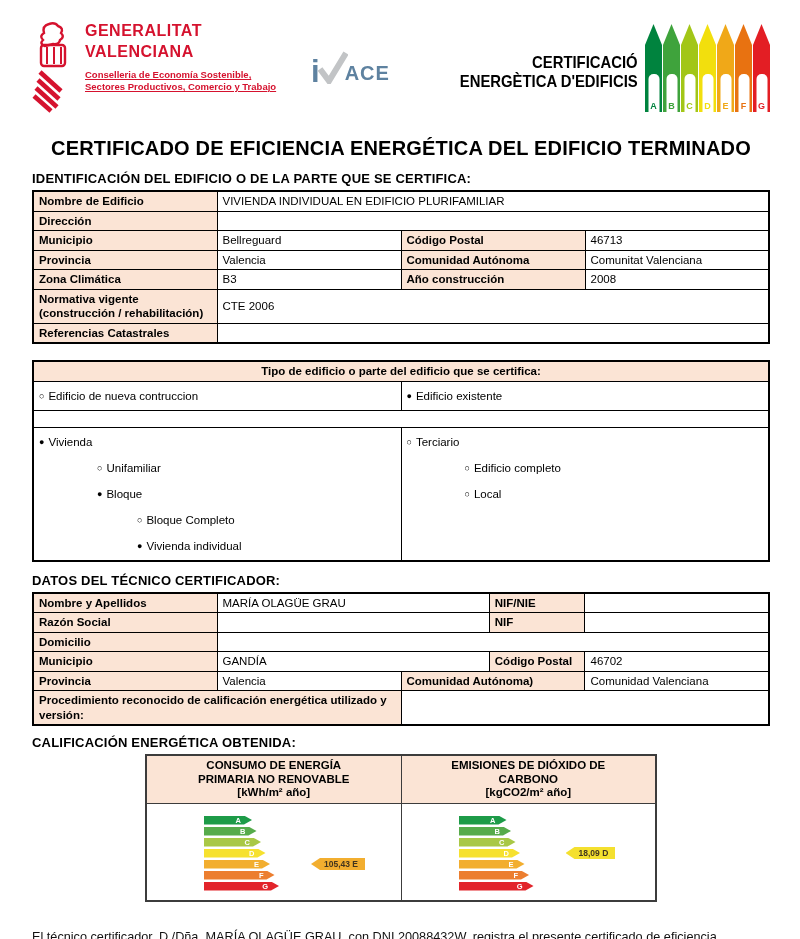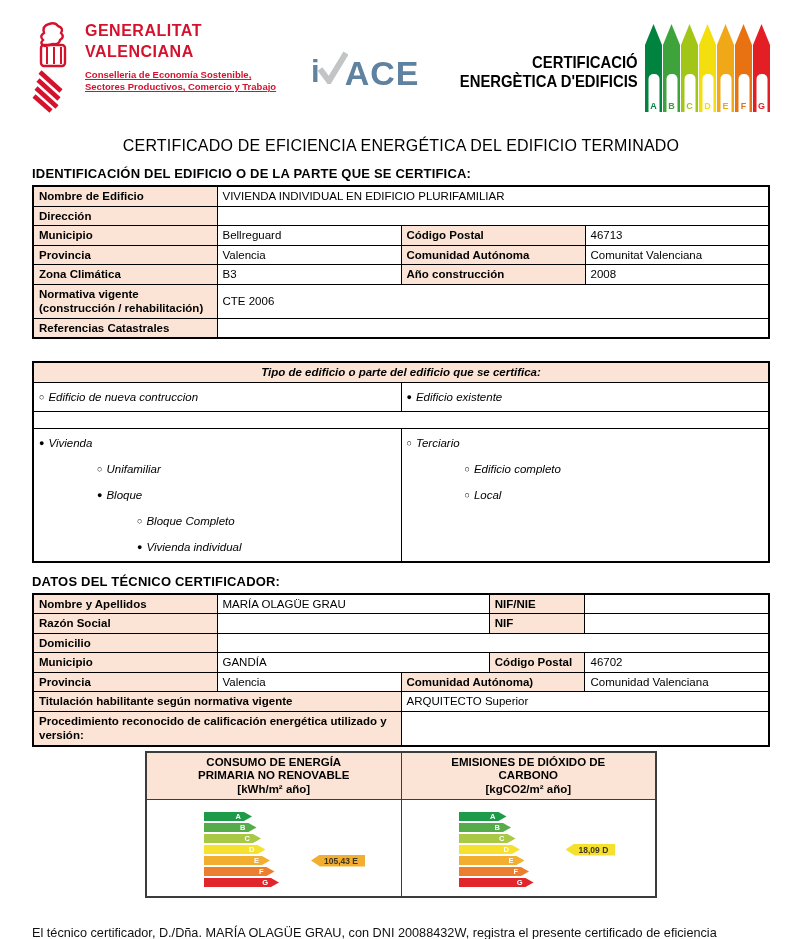--- a/index.html
+++ b/index.html
@@ -8,48 +8,48 @@
 
   
   .header{display:flex;align-items:flex-start;height:102px;}
   .gva{display:flex;}
   .gva-text{margin-left:9px;}
   .gva-name div{font-size:16px;font-weight:800;letter-spacing:.5px;line-height:21px;color:#D5122E;}
   .gva-dept{margin-top:7px;width:200px;font-size:9.5px;font-weight:700;line-height:12px;color:#D5122E;}
   .ivace{margin-left:26px;margin-top:16px;display:flex;align-items:flex-end;color:#5E82A0;}
   .iv-i{font-size:31px;font-weight:700;line-height:26px;}
   .iv-check{margin:0 -3px 1px -2px;}
-  .iv-ace{font-size:34px;font-weight:700;letter-spacing:1px;line-height:24px;margin-top:25px;}
+  .iv-ace{font-size:20px;font-weight:700;letter-spacing:1px;line-height:24px;margin-top:25px;}
   .cert{margin-left:auto;display:flex;align-items:flex-start;}
   .certtxt{margin-top:33px;text-align:right;font-size:16.5px;font-weight:800;line-height:19px;
     transform:scaleX(.9);transform-origin:100% 50%;white-space:nowrap;}
   .arrows{display:flex;gap:1px;margin-left:7px;margin-top:4px;}
   .larrow{width:17px;height:88px;clip-path:polygon(50% 0,100% 24%,100% 100%,0 100%,0 24%);position:relative;}
   .lwin{position:absolute;bottom:0;left:50%;transform:translateX(-50%);width:11px;height:38px;background:#fff;
     border-radius:5px 5px 0 0;display:flex;align-items:flex-end;justify-content:center;}
   .lwin span{font-size:9px;font-weight:800;line-height:11px;}
 
   
-  .doc-title{margin-top:15px;text-align:center;font-size:16px;font-weight:400;letter-spacing:.2px;}
+  .doc-title{margin-top:15px;text-align:center;font-size:20px;font-weight:700;letter-spacing:.2px;}
   .sec-h{margin-top:11px;font-size:13px;font-weight:800;letter-spacing:.2px;}
 
   
   table{border-collapse:collapse;width:100%;table-layout:fixed;margin-top:4px;border:2px solid #000;padding-left:20px;}
   td{border:1px solid #000;padding:2px 5px;font-size:11.5px;line-height:14.5px;vertical-align:top;
      overflow:hidden;}
   td.lbl{background:#FBE4D5;font-weight:700;}
   td.ctr{background:#FBE4D5;font-weight:700;text-align:center;}
   .spacer{height:12px;}
   .opt{line-height:26px;white-space:nowrap;}
   .ind-0{padding-left:2px;}
   .ind-1{padding-left:60px;}
   .ind-2{padding-left:100px;}
   .bul{font-size:9px;margin-right:4px;vertical-align:1px;}
   .tipo-cell{padding:1px 3px;}
-  .mt16{margin-top:22px;font-style:italic;}
+  .mt16{margin-top:16px;}
 
   
   .chart-table{width:512px;margin:4px auto 0 auto;border:2px solid #3c3c3c;}
   .chart-table td{border:1px solid #3c3c3c;}
   .chead{background:#FBE4D5;font-weight:700;text-align:center;font-size:11.5px;line-height:13.5px;padding:3px 2px;}
   .chart-cell{height:96px;padding:0;position:relative;background:#fff;}
   .scale{position:absolute;left:57px;top:12px;}
   .ebar{height:9px;margin-bottom:2px;clip-path:polygon(0 0,calc(100% - 8px) 0,100% 50%,calc(100% - 8px) 100%,0 100%);
     color:#fff;font-size:7.5px;font-weight:800;line-height:9px;text-align:right;}
   .ebar span{display:inline-block;padding-right:11px;}
@@ -259,30 +259,27 @@
       <td class="lbl">Código Postal</td>
       <td>46702</td>
     </tr>
     <tr>
       <td class="lbl">Provincia</td>
       <td>Valencia</td>
       <td colspan="2" class="lbl">Comunidad Autónoma)</td>
       <td>Comunidad Valenciana</td>
     </tr>
     <tr>
-      <td colspan="2" class="lbl">Titulación habilitante según normativa vigente</td>
-      <td colspan="3">ARQUITECTO Superior</td>
-    </tr>
-    <tr>
       <td colspan="2" class="lbl">Procedimiento reconocido de calificación energética utilizado y versión:</td>
       <td colspan="3"></td>
     </tr>
   </tbody>
     </table>
 
+  <div class="sec-h" style="margin-top:9px;">CALIFICACIÓN ENERGÉTICA OBTENIDA:</div>
   <table class="chart-table">
     <colgroup>
         <col style="width:50%">
         <col style="width:50%">
       </colgroup>
     <tbody>
         <tr>
       <td class="chead">
         <div>CONSUMO DE ENERGÍA</div>
         <div>PRIMARIA NO RENOVABLE</div>

